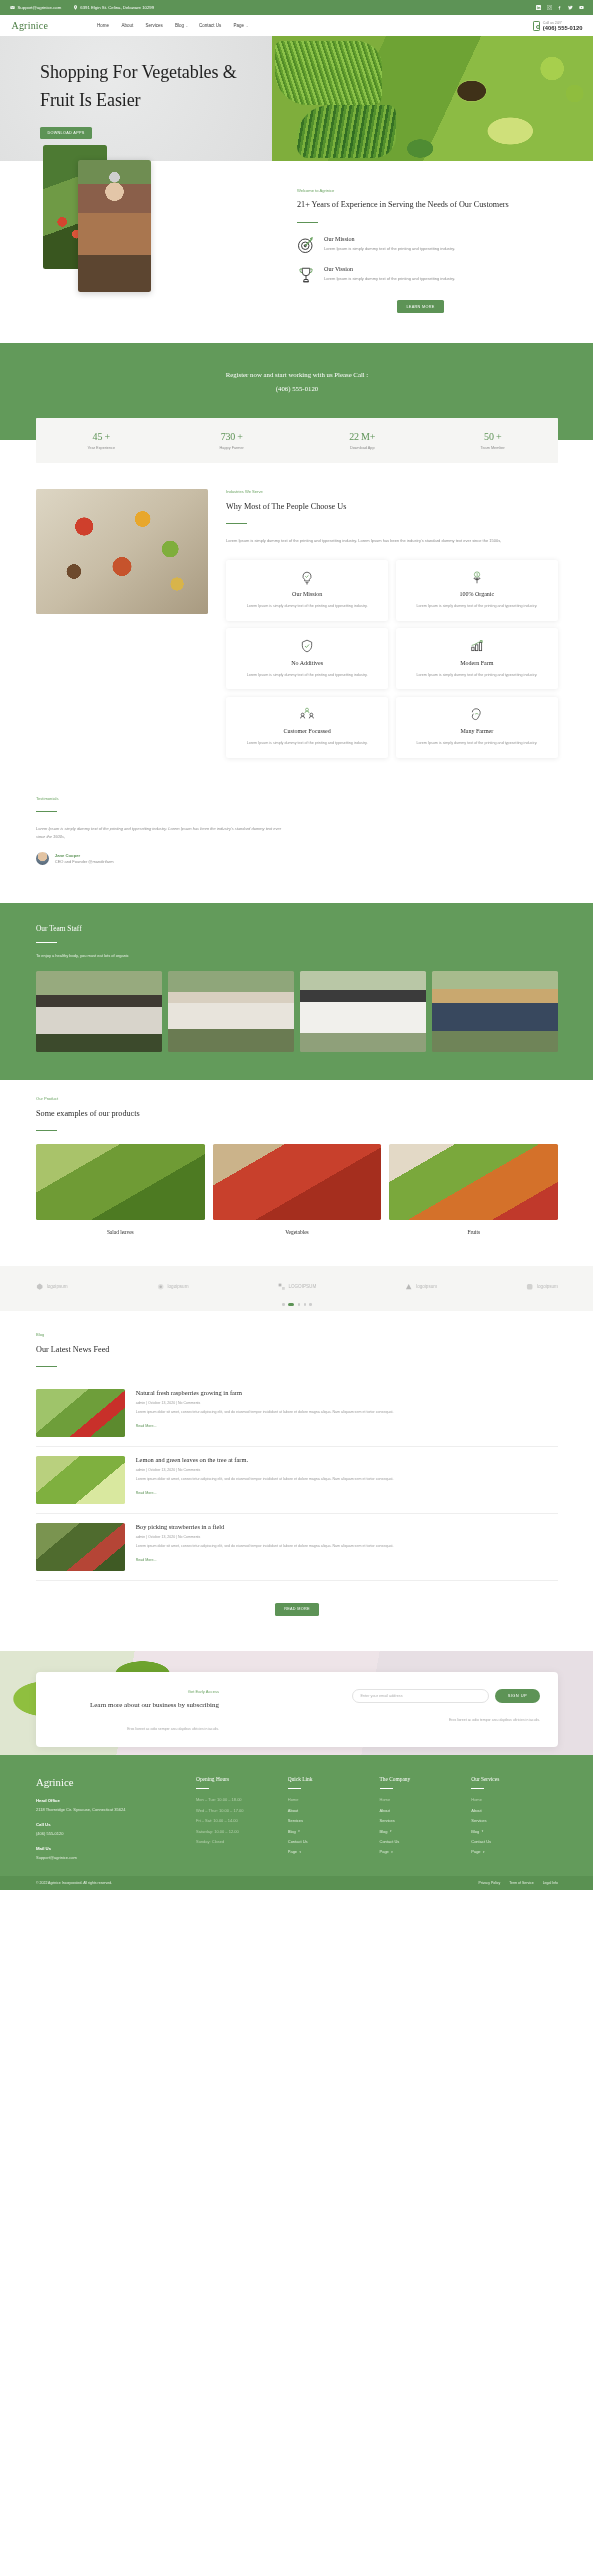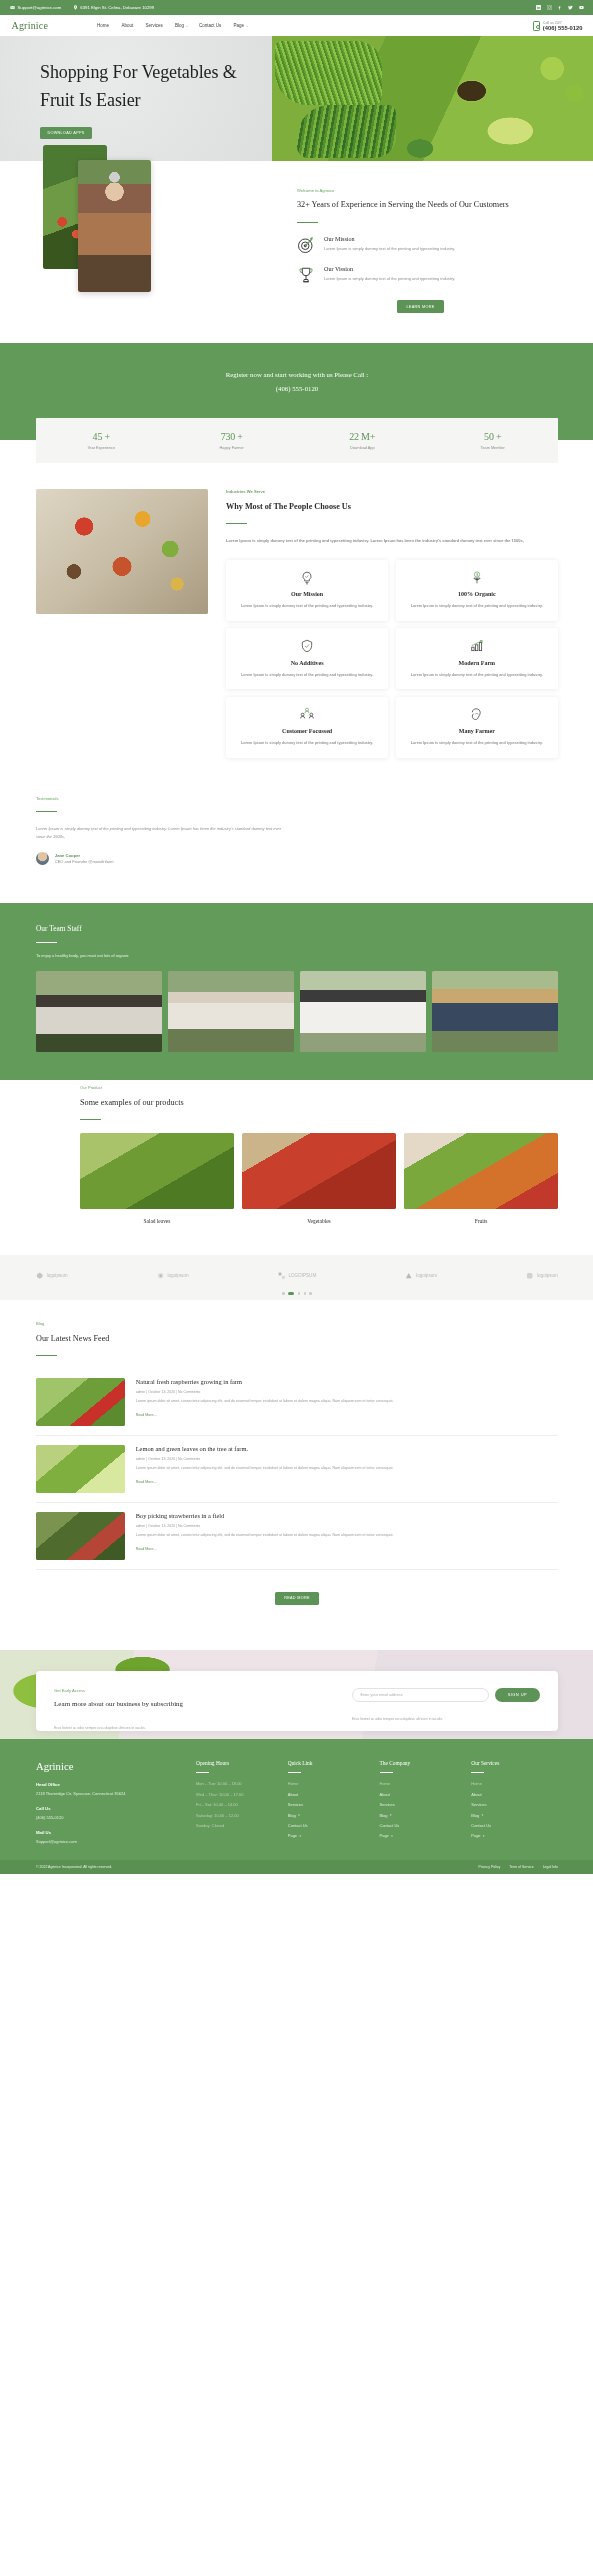--- a/index.html
+++ b/index.html
@@ -125,21 +125,21 @@
     width:172px; height:125px; border-radius:1.6px; flex:0 0 172px;
     background:
       radial-gradient(circle 12.4px at 28% 30%, #cf3f2c 0 72%, transparent 74%),
       radial-gradient(circle 10.7px at 62% 24%, #e8a72c 0 72%, transparent 74%),
       radial-gradient(circle 11.5px at 78% 48%, #7fae3c 0 72%, transparent 74%),
       radial-gradient(circle 10px at 22% 66%, #6d4a2d 0 72%, transparent 74%),
       radial-gradient(circle 13px at 50% 62%, #c6532c 0 72%, transparent 74%),
       radial-gradient(circle 9px at 82% 76%, #d8b44a 0 72%, transparent 74%),
       linear-gradient(140deg,#ddd6c4 0%, #c8bda6 50%, #a89a80 100%);
   }
-  .why-right { flex:1;font-weight:bold; }
+  .why-right { flex:1; }
   .why-p { font-size:4px; line-height:1.9; color:#8d8d8d; }
   .cards { display:flex; flex-wrap:wrap; gap:7.4px; margin-top:15px; }
   .card {
     width:calc(50% - 3.7px); background:#fff; border-radius:2.5px;
     box-shadow:0 0.8px 5.8px rgba(0,0,0,.08); padding:10.7px 10px; text-align:center;
     min-height:61px;
   }
   .card-ic { height:14px; margin-bottom:5.8px; display:flex; justify-content:center; align-items:flex-end; }
   .card-h { font-size:6px; color:#2b2b2b; margin-bottom:4.1px; line-height:1.45; }
   .card-p { font-size:3.7px; line-height:1.8; color:#949494; }
@@ -161,21 +161,21 @@
   .rule-w { width:21.4px; height:1.2px; background:#fff; margin:8.2px 0 10px; }
   .team-p { font-size:4px; color:#e7f1e5; }
   .team-row { display:flex; gap:5.8px; margin-top:13px; }
   .tm { flex:1; height:81px; border-radius:1.6px; }
   .tm1 { background:linear-gradient(180deg,#97aa7e 0 30%, #3f3a33 30% 44%, #d8d4cb 44% 78%, #3c4a2c 78% 100%); }
   .tm2 { background:linear-gradient(180deg,#8fa67a 0 26%, #d8cfc0 26% 40%, #e8e4dc 40% 72%, #6a7b52 72% 100%); }
   .tm3 { background:linear-gradient(180deg,#b9c7a6 0 24%, #3b3b3b 24% 38%, #f1f0ec 38% 76%, #8fa07a 76% 100%); }
   .tm4 { background:linear-gradient(180deg,#a7bb8d 0 22%, #c9a86f 22% 40%, #38485e 40% 74%, #6f8458 74% 100%); }
 
   
-  .prod { padding:5px 36px 31px; background:#fff;margin-left:44px; }
+  .prod { padding:16px 36px 31px; background:#fff; }
   .prod-row { display:flex; gap:8.2px; margin-top:13px; }
   .pcard { flex:1; }
   .pimg { height:76px; border-radius:1.6px; }
   .p1 { background:linear-gradient(150deg,#a9c36a 0 28%, #6f9b35 28% 62%, #4d7a22 62% 100%); }
   .p2 { background:linear-gradient(150deg,#cbb38a 0 24%, #c8402c 24% 58%, #a52e1e 58% 100%); }
   .p3 { background:linear-gradient(150deg,#e3d9c6 0 22%, #7aa83c 22% 50%, #d4712a 50% 78%, #c0392b 78% 100%); }
   .pname { text-align:center; font-size:5.4px; color:#2b2b2b; padding-top:9px; }
 
   
   .logos { background:#f5f5f3; padding:16.5px 36px 13px; display:flex; justify-content:space-between; align-items:center; }
@@ -194,21 +194,21 @@
   .pb1 { background:linear-gradient(140deg,#9fc46a 0 36%, #6e9e3a 36% 62%, #c8302a 62% 76%, #5c8a2e 76% 100%); }
   .pb2 { background:linear-gradient(140deg,#b9d07e 0 30%, #7fb03f 30% 66%, #d9e89f 66% 100%); }
   .pb3 { background:linear-gradient(140deg,#7a9450 0 30%, #4f6b2e 30% 60%, #b54536 60% 78%, #3f5a24 78% 100%); }
   .post-h { font-size:6.4px; color:#2b2b2b; margin-bottom:4.1px; }
   .post-meta { font-size:3.5px; color:#9a9a9a; margin-bottom:4.1px; }
   .post-p { font-size:3.6px; line-height:1.8; color:#9a9a9a; }
   .readmore { font-size:3.6px; color:#5d9356; margin-top:4.1px; display:inline-block; }
   .center-btn { text-align:center; margin-top:16.5px; }
 
   
-  .news-outer { position:relative; height:89px; margin-top:20px; }
+  .news-outer { position:relative; height:104px; margin-top:10px;text-align:right; }
   .news-bg {
     position:absolute; inset:0;
     background:
       radial-gradient(ellipse 58px 30px at 8% 46%, #8fbf3f 0 58%, transparent 60%),
       radial-gradient(ellipse 46px 21.4px at 24% 22%, #6ea32e 0 58%, transparent 60%),
       linear-gradient(100deg,#dfe6d0 0 22%, #eee4e8 22% 62%, #e7dfe4 62% 100%);
   }
   .news-card {
     position:absolute; left:36px; right:36px; top:21.4px; bottom:8.2px;
     background:#fff; border-radius:4.1px; padding:16.5px 18px;
@@ -352,21 +352,21 @@
   </div>
 </div>
 
 <div class="about">
   <div class="about-imgwrap">
     <div class="about-img1"></div>
     <div class="about-img2"></div>
   </div>
   <div class="about-right">
     <div class="eyebrow">Welcome to Agrinice</div>
-    <div class="h2 serif">32+ Years of Experience in Serving the Needs of Our Customers</div>
+    <div class="h2 serif">21+ Years of Experience in Serving the Needs of Our Customers</div>
     <div class="rule"></div>
 
     <div class="feat">
       <div class="feat-ic">
         <svg viewBox="0 0 24 24" width="18" height="18" fill="none" stroke="#3a3a3a" stroke-width="1.3">
           <circle cx="11" cy="13" r="9"></circle>
             <circle cx="11" cy="13" r="5"></circle>
             <circle cx="11" cy="13" r="1.4" fill="#3a3a3a"></circle>
           <path d="M11 13L20 4" stroke="#6ea565" stroke-width="1.6"></path>
             <path d="M17.5 3.5l3-1.5-1 3z" fill="#6ea565" stroke="#6ea565"></path>

